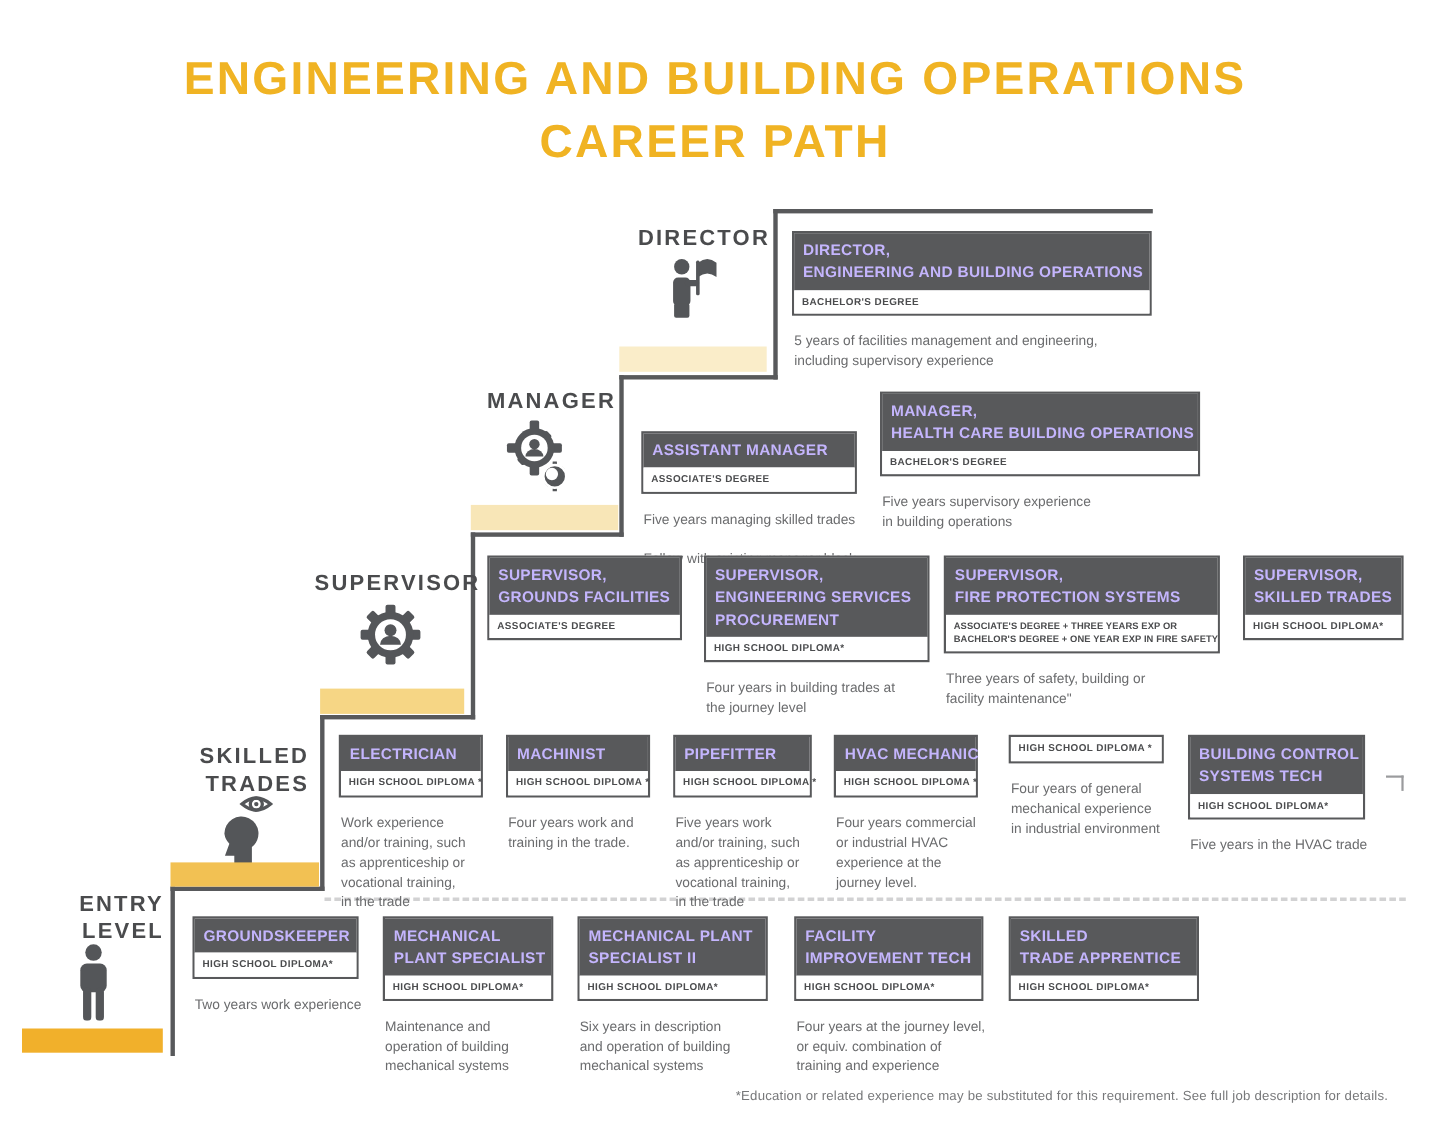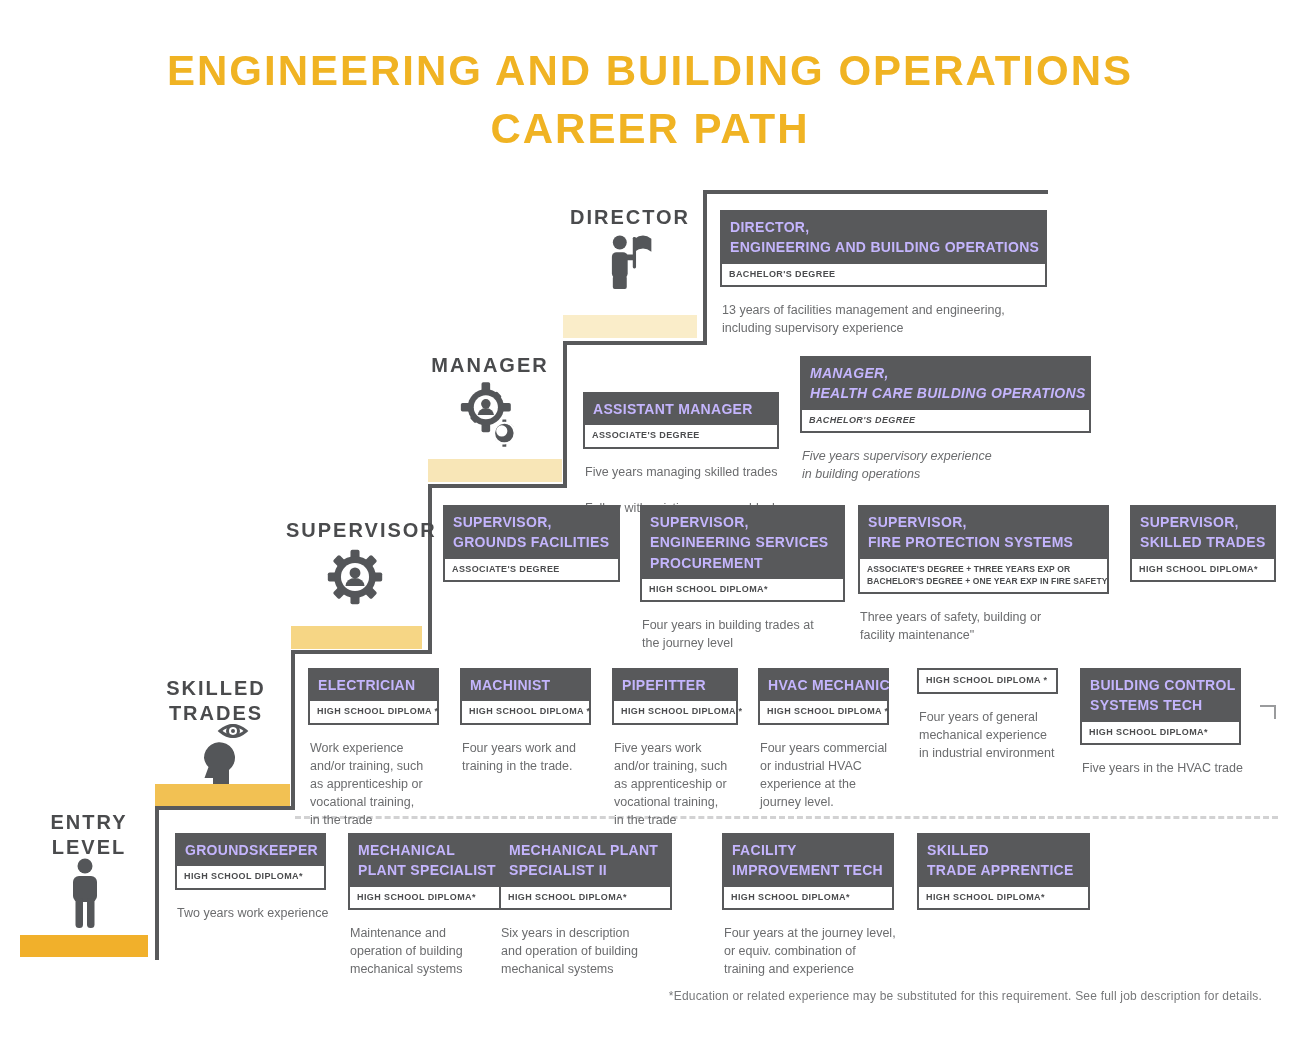--- a/index.html
+++ b/index.html
@@ -9,21 +9,21 @@
   }
   .main-title{
     position:absolute;left:0;top:42px;width:1300px;text-align:center;
     color:#F0B323;font-weight:bold;font-size:42px;letter-spacing:2px;line-height:1.38;
   }
   .seg{position:absolute;background:#58595B;}
   .dashed-line{position:absolute;border-top:3px dashed #D2D2D3;height:0;}
   .tread{position:absolute;}
   .level-label{
     position:absolute;color:#4A4B4D;font-weight:bold;font-size:20px;letter-spacing:2px;
-    text-align:center;line-height:1.25;white-space:pre;
+    text-align:right;line-height:1.25;white-space:pre;
   }
   .level-icon{position:absolute;}
   .level-icon svg{display:block;width:100%;height:100%;}
   .ic{fill:#545659;}
   .ic-stroke{fill:none;stroke:#545659;stroke-width:3;}
   .job{position:absolute;}
   .job-box{border:2px solid #58595B;background:#fff;}
   .job-title{
     background:#58595B;color:#c4b5fd;font-weight:bold;font-size:14px;letter-spacing:.3px;
     line-height:1.45;padding:5px 8px 6px 8px;white-space:pre;
@@ -161,33 +161,33 @@
       </div>
       <div class="tread" style="left: 563px; top: 315px; width: 134px; height: 23px; background: rgb(250, 237, 201);"></div>
     </div>
   <div id="jobs">
       <div class="job" style="left: 720px; top: 210px; width: 327px;">
         <div class="job-box">
           <div class="job-title">DIRECTOR,
 ENGINEERING AND BUILDING OPERATIONS</div>
           <div class="job-edu">BACHELOR'S DEGREE</div>
         </div>
-        <div class="job-desc">13 years of facilities management and engineering,
+        <div class="job-desc">5 years of facilities management and engineering,
 including supervisory experience</div>
       </div>
       <div class="job" style="left: 583px; top: 358px; width: 196px; margin-top: 34px;">
         <div class="job-box">
           <div class="job-title">ASSISTANT MANAGER</div>
           <div class="job-edu">ASSOCIATE'S DEGREE</div>
         </div>
         <div class="job-desc">Five years managing skilled trades
 
 Follow with existing manager block</div>
       </div>
-      <div class="job" style="left: 800px; top: 356px; width: 291px; font-style: italic;">
+      <div class="job" style="left: 800px; top: 356px; width: 291px;">
         <div class="job-box">
           <div class="job-title">MANAGER,
 HEALTH CARE BUILDING OPERATIONS</div>
           <div class="job-edu">BACHELOR'S DEGREE</div>
         </div>
         <div class="job-desc">Five years supervisory experience
 in building operations</div>
       </div>
       <div class="job" style="left: 443px; top: 505px; width: 177px;">
         <div class="job-box">
@@ -289,21 +289,21 @@
       <div class="job" style="left: 348px; top: 833px; width: 155px;">
         <div class="job-box">
           <div class="job-title">MECHANICAL
 PLANT SPECIALIST</div>
           <div class="job-edu">HIGH SCHOOL DIPLOMA*</div>
         </div>
         <div class="job-desc">Maintenance and
 operation of building
 mechanical systems</div>
       </div>
-      <div class="job" style="left: 499px; top: 833px; width: 173px;">
+      <div class="job" style="left: 525px; top: 833px; width: 173px;">
         <div class="job-box">
           <div class="job-title">MECHANICAL PLANT
 SPECIALIST II</div>
           <div class="job-edu">HIGH SCHOOL DIPLOMA*</div>
         </div>
         <div class="job-desc">Six years in description
 and operation of building
 mechanical systems</div>
       </div>
       <div class="job" style="left: 722px; top: 833px; width: 172px;">

